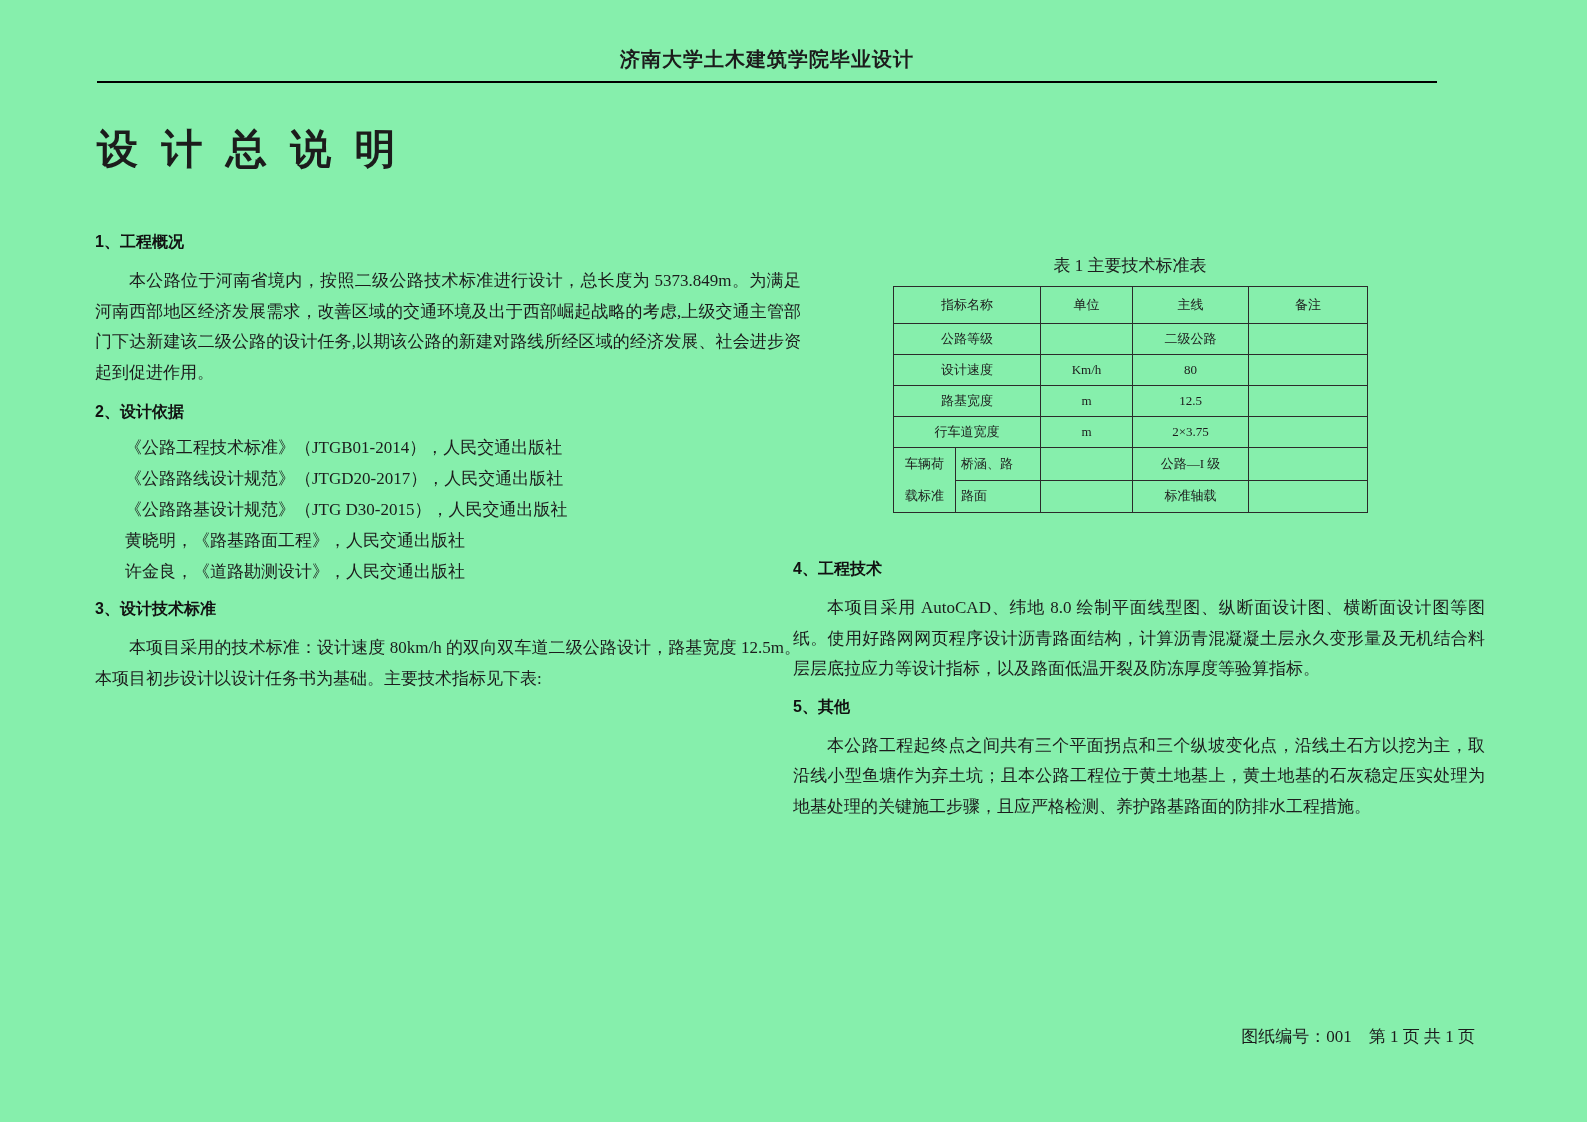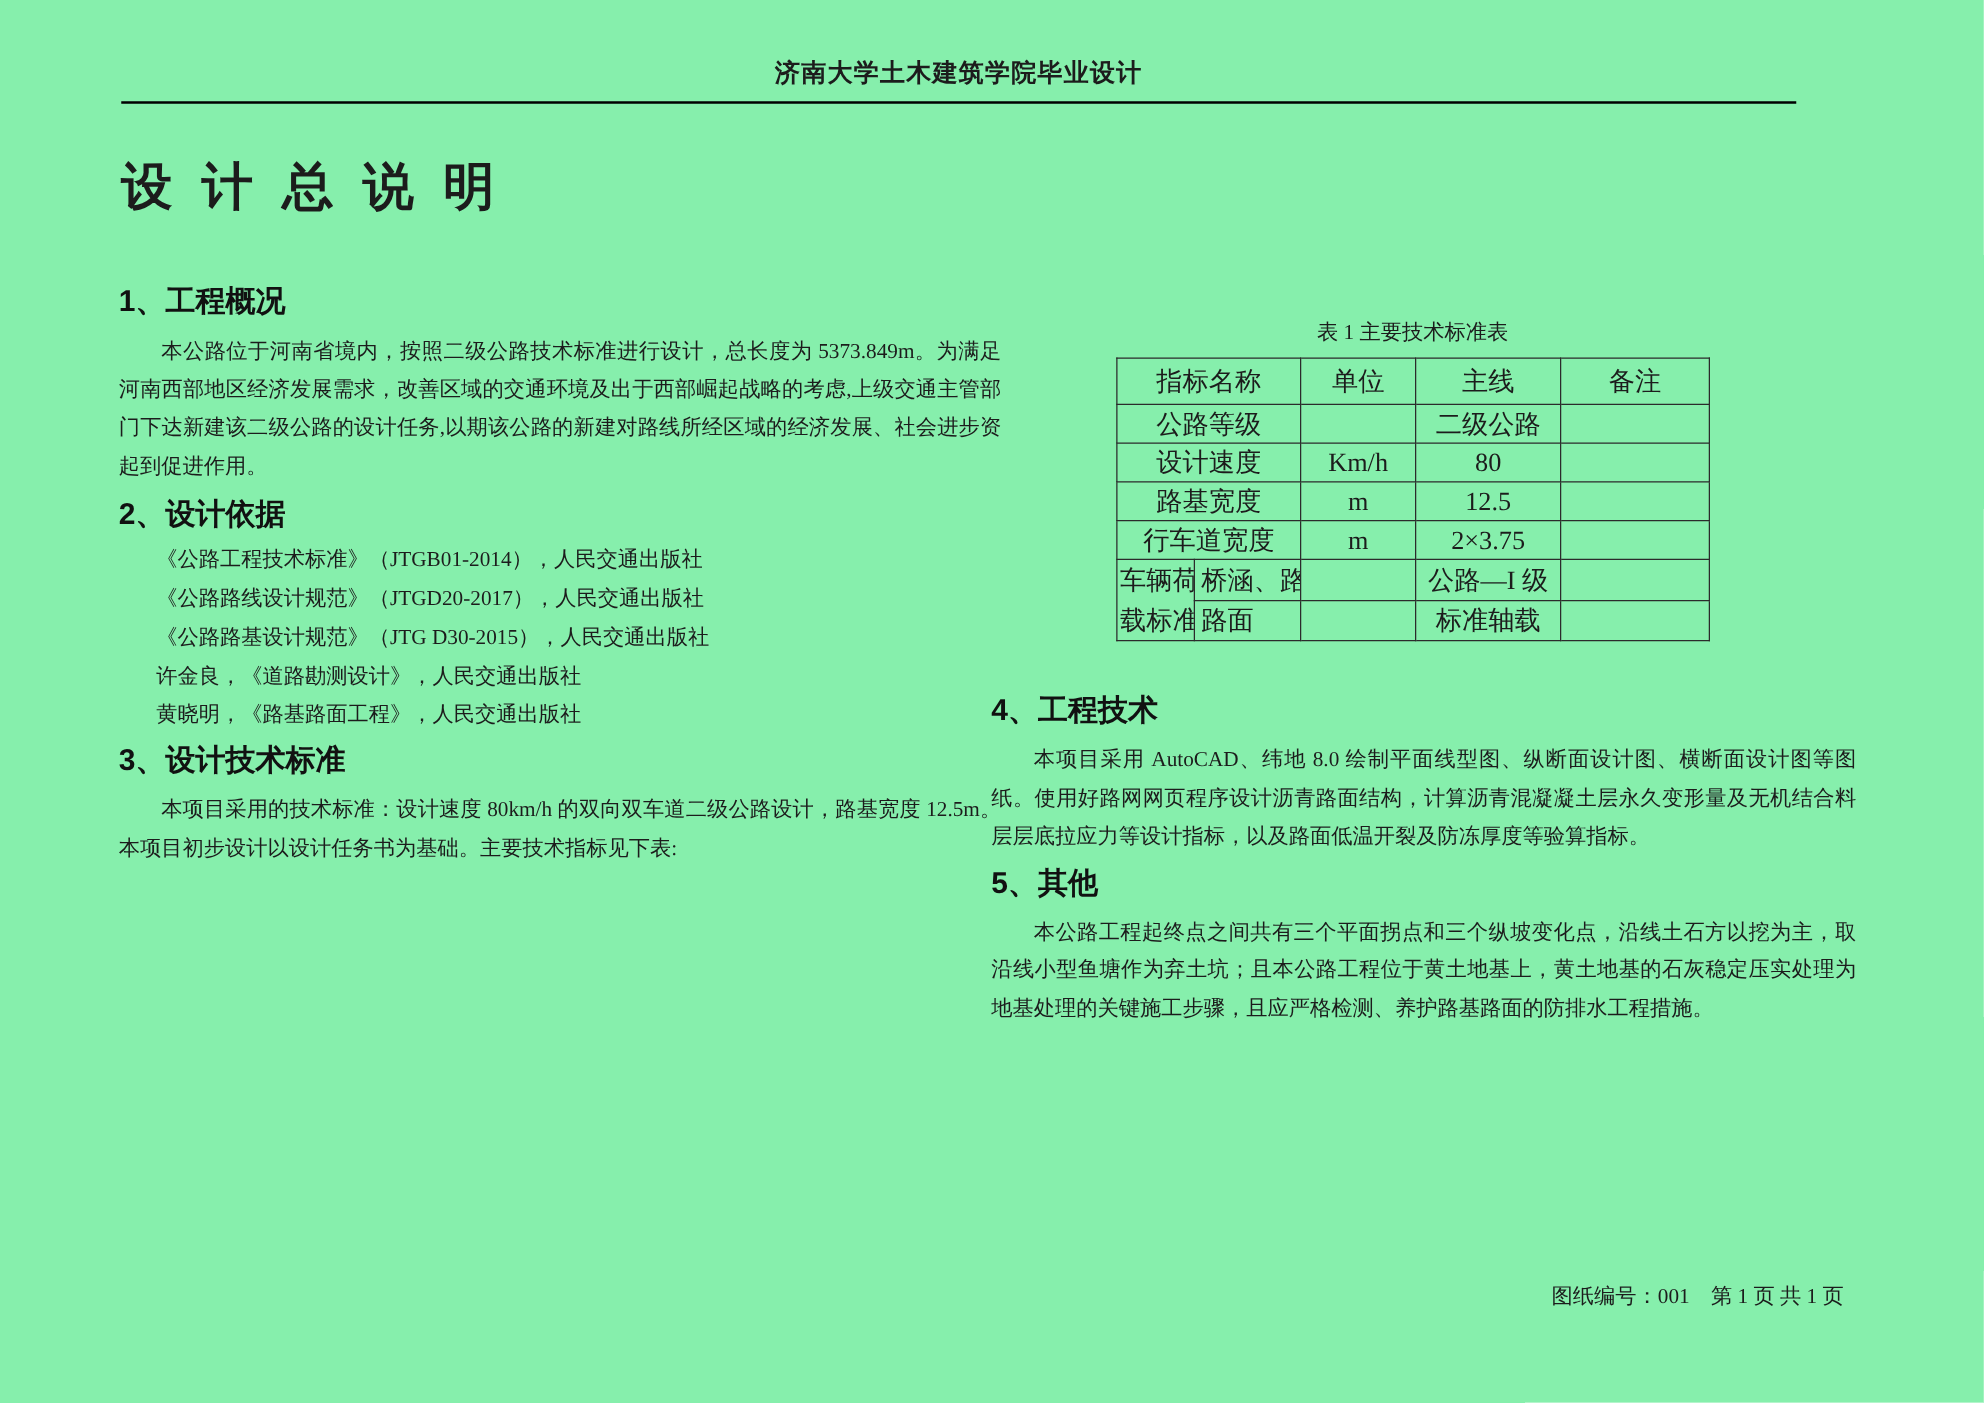--- a/index.html
+++ b/index.html
@@ -34,21 +34,21 @@
     font-weight: bold; font-size: 41px; line-height: 50px;
     letter-spacing: 6px;
   }
 
   
   .col-left  { position: absolute; left: 95px;  top: 228px; width: 706px; }
   .col-right { position: absolute; left: 793px; top: 254px; width: 692px; }
 
   .sec-heading {
     font-family: "Liberation Sans", sans-serif;
-    font-weight: bold; font-size: 24px; line-height: 28px;
+    font-weight: bold; font-size: 16px; line-height: 28px;
     color: #111111;
   }
   .body-text {
     font-size: 17px; line-height: 30.5px;
     text-align: justify; text-indent: 2em;
     margin-top: 10px;
   }
   .mt8  { margin-top: 8px; }
   .mt10 { margin-top: 10px; }
   .mt42 { margin-top: 42px; }
@@ -61,21 +61,21 @@
     width: 474px; margin-left: 100px; margin-bottom: 8px;
     text-align: center; font-size: 17px; line-height: 24px;
   }
   table.std {
     width: 474px; margin-left: 100px;
     border-collapse: collapse; table-layout: fixed;
   }
   table.std td {
     border: 1.5px solid #2b2b2b;
     text-align: center; vertical-align: middle;
-    font-size: 21px; height: 31px;
+    font-size: 13px; height: 31px;
     padding: 0 2px;
     overflow: hidden; white-space: nowrap; margin-left: 31px;
   }
   table.std tr.thead td { height: 37px; }
   table.std td.load-label span { display: block; line-height: 32px; }
   table.std td.load-sub { text-align: left; padding-left: 5px; }
 
   
   .doc-footer {
     position: absolute; top: 1026px; right: 112px;
@@ -94,22 +94,22 @@
 
   <div class="col-left">
     <div class="sec-heading">1、工程概况</div>
     <p class="body-text">本公路位于河南省境内，按照二级公路技术标准进行设计，总长度为 5373.849m。为满足河南西部地区经济发展需求，改善区域的交通环境及出于西部崛起战略的考虑,上级交通主管部门下达新建该二级公路的设计任务,以期该公路的新建对路线所经区域的经济发展、社会进步资起到促进作用。</p>
 
     <div class="sec-heading mt10">2、设计依据</div>
     <ul class="refs">
       <li>《公路工程技术标准》（JTGB01-2014），人民交通出版社</li>
       <li>《公路路线设计规范》（JTGD20-2017），人民交通出版社</li>
       <li>《公路路基设计规范》（JTG D30-2015），人民交通出版社</li>
+      <li>黄晓明，《路基路面工程》，人民交通出版社</li>
       <li>许金良，《道路勘测设计》，人民交通出版社</li>
-      <li>黄晓明，《路基路面工程》，人民交通出版社</li>
     </ul>
 
     <div class="sec-heading mt8">3、设计技术标准</div>
     <p class="body-text">本项目采用的技术标准：设计速度 80km/h 的双向双车道二级公路设计，路基宽度 12.5m。本项目初步设计以设计任务书为基础。主要技术指标见下表:</p>
   </div>
 
   <div class="col-right">
     <div class="table-title">表 1 主要技术标准表</div>
 
     <table class="std">

